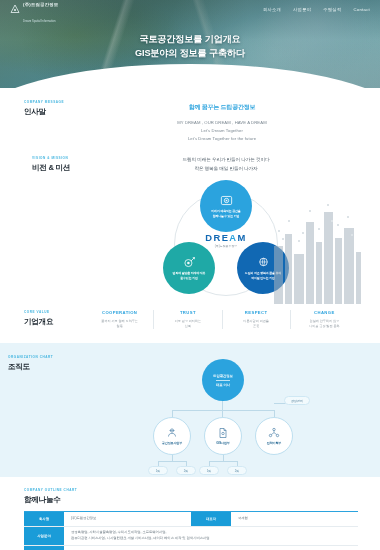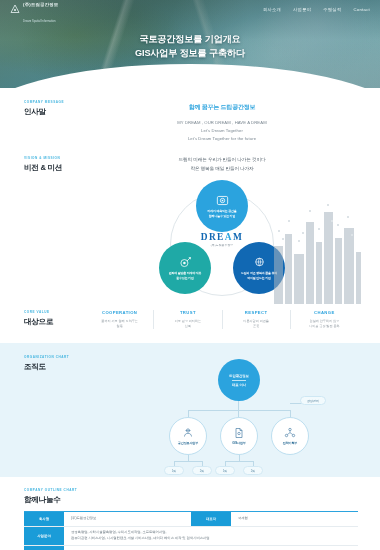--- a/index.html
+++ b/index.html
@@ -54,25 +54,25 @@
   .sec-title { font-size:7.6px; font-weight:700; color:#1d2730; margin-top:3px; letter-spacing:-.3px; }
 
   
   .message { display:flex; padding:12px 22px 4px 24px; }
   .message-body { flex:1; text-align:center; padding-top:3px; }
   .msg-h { font-size:6px; color:#2ba3de; font-weight:700; letter-spacing:-.2px; }
   .msg-lines { margin-top:7px; }
   .msg-lines p { font-size:4.2px; color:#7b8791; line-height:1.85; letter-spacing:.1px; }
 
   
-  .vision { display:flex; padding:10px 22px 0 24px; position:relative; }
+  .vision { display:flex; padding:10px 22px 0 32px; position:relative; }
   .vision-body { flex:1; position:relative; }
   .vision-lead { text-align:center; }
   .vision-lead p { font-size:4.6px; color:#4b5863; line-height:1.8; letter-spacing:-.1px; }
-  .diagram { position:relative; width:170px; height:118px; margin:7px auto 0;font-family:Liberation Serif, serif; }
+  .diagram { position:relative; width:170px; height:118px; margin:7px auto 0; }
   .ring { position:absolute; left:33px; top:12px; width:104px; height:104px;
           border:1px solid #dfe6ea; border-radius:50%; }
   .bub { position:absolute; width:52px; height:52px; border-radius:50%;
          display:flex; flex-direction:column; align-items:center; justify-content:center;
          text-align:center; color:#fff; padding:0 4px; }
   .bub-top  { left:59px; top:0;   background:#2ba3de; }
   .bub-left { left:22px; top:62px; background:#1fa9a6; }
   .bub-right{ left:96px; top:62px; background:#1168b3; }
   .bub .ic { width:13px; height:13px; margin-bottom:2.5px; opacity:.95; }
   .bub .ic svg { width:100%; height:100%; display:block; }
@@ -86,21 +86,21 @@
 
   
   .corevalue { display:flex; padding:12px 22px 14px 24px; }
   .cv-body { flex:1; display:flex; }
   .cv-col { flex:1; text-align:center; padding:0 3px; border-left:1px solid #e3e9ed; }
   .cv-col:first-child { border-left:0; }
   .cv-t { font-size:4.2px; font-weight:700; color:#2ba3de; letter-spacing:.4px; }
   .cv-d { font-size:3.1px; color:#8b959d; line-height:1.65; margin-top:4px; }
 
   
-  .orgsec { background:#e7f4fa; padding:12px 22px 18px 24px; }
+  .orgsec { background:#e7f4fa; padding:12px 22px 18px 8px; }
   .org-inner { display:flex; }
   .org-body { flex:1; position:relative; height:104px; }
   .org-root { position:absolute; left:132px; top:4px; width:42px; height:42px; border-radius:50%;
               background:#2ba3de; color:#fff; display:flex; flex-direction:column;
               align-items:center; justify-content:center; text-align:center; gap:2px; }
   .org-root .r1 { font-size:3.3px; font-weight:700; }
   .org-root .rdiv { width:14px; height:1px; background:rgba(255,255,255,.7); }
   .org-root .r2 { font-size:3.3px; font-weight:700; }
   .org-node { position:absolute; width:38px; height:38px; border-radius:50%;
               background:#fff; border:1px solid #bddff0; display:flex; flex-direction:column;
@@ -152,21 +152,21 @@
       <div class="nav">
         <a href="#">회사소개</a>
         <a href="#">사업분야</a>
         <a href="#">수행실적</a>
         <a href="#">Contact</a>
       </div>
     </div>
 
     <div class="hero-copy">
       <div>국토공간정보를 기업개요</div>
-      <div>GIS사업부 정보를 구축하다</div>
+      <div>GIS분야의 정보를 구축하다</div>
     </div>
     <div class="hero-curve"></div>
   </div>
 
   <div class="message">
     <div class="sec-head">
       <div class="eyebrow">COMPANY MESSAGE</div>
       <div class="sec-title">인사말</div>
     </div>
     <div class="message-body">
@@ -263,21 +263,21 @@
               <rect x="81" y="34" width="2" height="2"></rect>
           </g>
         </svg>
       </div>
     </div>
   </div>
 
   <div class="corevalue">
     <div class="sec-head">
       <div class="eyebrow">CORE VALUE</div>
-      <div class="sec-title">대상으로</div>
+      <div class="sec-title">기업개요</div>
     </div>
     <div class="cv-body">
       <div class="cv-col">
         <div class="cv-t">COOPERATION</div>
         <div class="cv-d">끝까지 서로 함께 도와주는<br>협동</div>
       </div>
       <div class="cv-col">
         <div class="cv-t">TRUST</div>
         <div class="cv-d">서로 믿고 의지하는<br>신뢰</div>
       </div>

